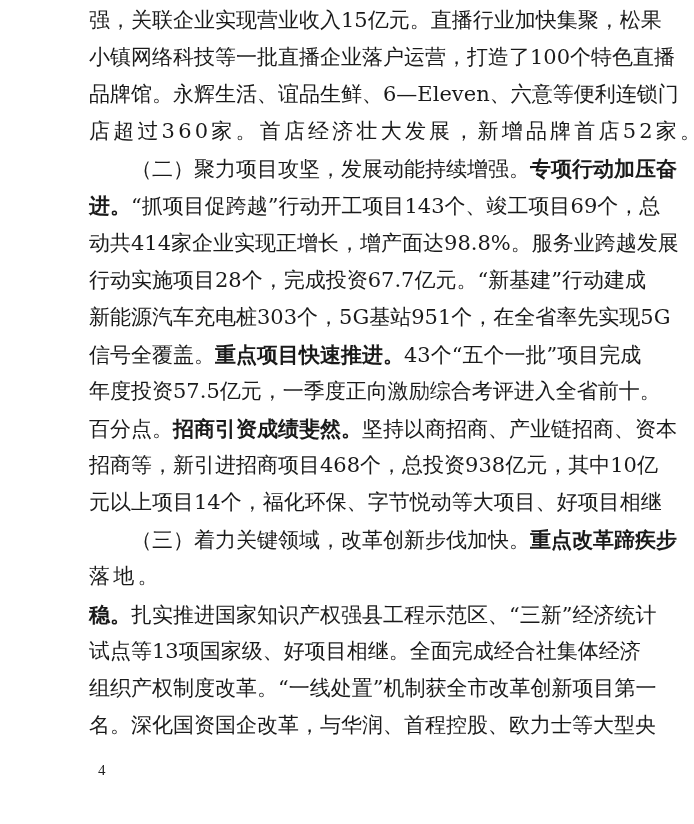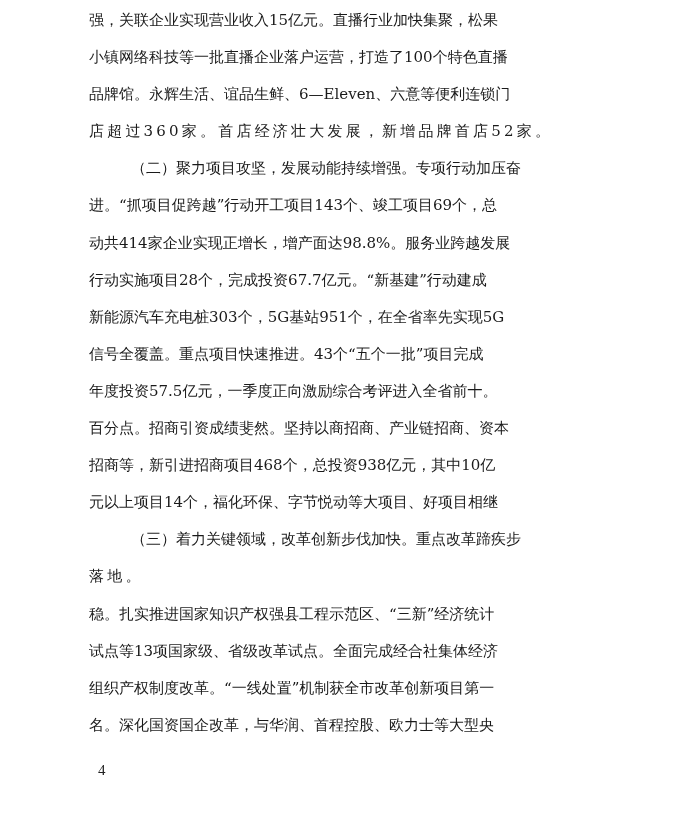--- a/index.html
+++ b/index.html
@@ -1,22 +1,22 @@
 <!DOCTYPE html>
 <html><head>
 <meta charset="utf-8">
 <style>
   html, body { margin: 0; padding: 0; background: #ffffff; }
   body { width: 694px; height: 824px; overflow: hidden; position: relative;
          font-family: "DejaVu Serif", "Liberation Serif", serif; color: #1a1a1a; }
   .page { position: absolute; left: 89px; top: 2px; width: 516px; }
-  .line { height: 37.1px; line-height: 37.1px; font-size: 15px; white-space: nowrap;
+  .line { height: 37.1px; line-height: 37.1px; font-size: 21px; white-space: nowrap;
           letter-spacing: 3.2px; overflow: visible; }
   .indent { padding-left: 42px; }
-  .b { font-weight: normal; }
+  .b { font-weight: bold; }
   .pagenum { position: absolute; left: 98px; top: 762px; font-size: 15px;
              font-family: "Liberation Serif", serif; color: #222; }
 </style>
 </head>
 <body>
 
 <div class="page" id="doc">
     <div class="line" style="letter-spacing: 0px;"><span>强，关联企业实现营业收入15亿元。直播行业加快集聚，松果</span></div>
     <div class="line" style="letter-spacing: 0px;"><span>小镇网络科技等一批直播企业落户运营，打造了100个特色直播</span></div>
     <div class="line" style="letter-spacing: 0px;"><span>品牌馆。永辉生活、谊品生鲜、6—Eleven、六意等便利连锁门</span></div>
@@ -27,17 +27,17 @@
     <div class="line" style="letter-spacing: 0px;"><span>行动实施项目28个，完成投资67.7亿元。“新基建”行动建成</span></div>
     <div class="line" style="letter-spacing: 0px;"><span>新能源汽车充电桩303个，5G基站951个，在全省率先实现5G</span></div>
     <div class="line" style="letter-spacing: 0px;"><span>信号全覆盖。</span><span class="b">重点项目快速推进。</span><span>43个“五个一批”项目完成</span></div>
     <div class="line" style="letter-spacing: 0px;"><span>年度投资57.5亿元，一季度正向激励综合考评进入全省前十。</span></div>
     <div class="line" style="letter-spacing: 0px;"><span>百分点。</span><span class="b">招商引资成绩斐然。</span><span>坚持以商招商、产业链招商、资本</span></div>
     <div class="line" style="letter-spacing: 0px;"><span>招商等，新引进招商项目468个，总投资938亿元，其中10亿</span></div>
     <div class="line" style="letter-spacing: 0px;"><span>元以上项目14个，福化环保、字节悦动等大项目、好项目相继</span></div>
     <div class="line indent" style="letter-spacing: 0px;"><span>（三）着力关键领域，改革创新步伐加快。</span><span class="b">重点改革蹄疾步</span></div>
     <div class="line"><span>落地。</span></div>
     <div class="line" style="letter-spacing: 0px;"><span class="b">稳。</span><span>扎实推进国家知识产权强县工程示范区、“三新”经济统计</span></div>
-    <div class="line" style="letter-spacing: 0px;"><span>试点等13项国家级、省级改革试点。全面完成经合社集体经济</span></div>
+    <div class="line" style="letter-spacing: 0px;"><span>试点等13项国家级、好项目相继。全面完成经合社集体经济</span></div>
     <div class="line" style="letter-spacing: 0px;"><span>组织产权制度改革。“一线处置”机制获全市改革创新项目第一</span></div>
     <div class="line" style="letter-spacing: 0px;"><span>名。深化国资国企改革，与华润、首程控股、欧力士等大型央</span></div>
   </div>
 <div class="pagenum">4</div>
 
 </body></html>

